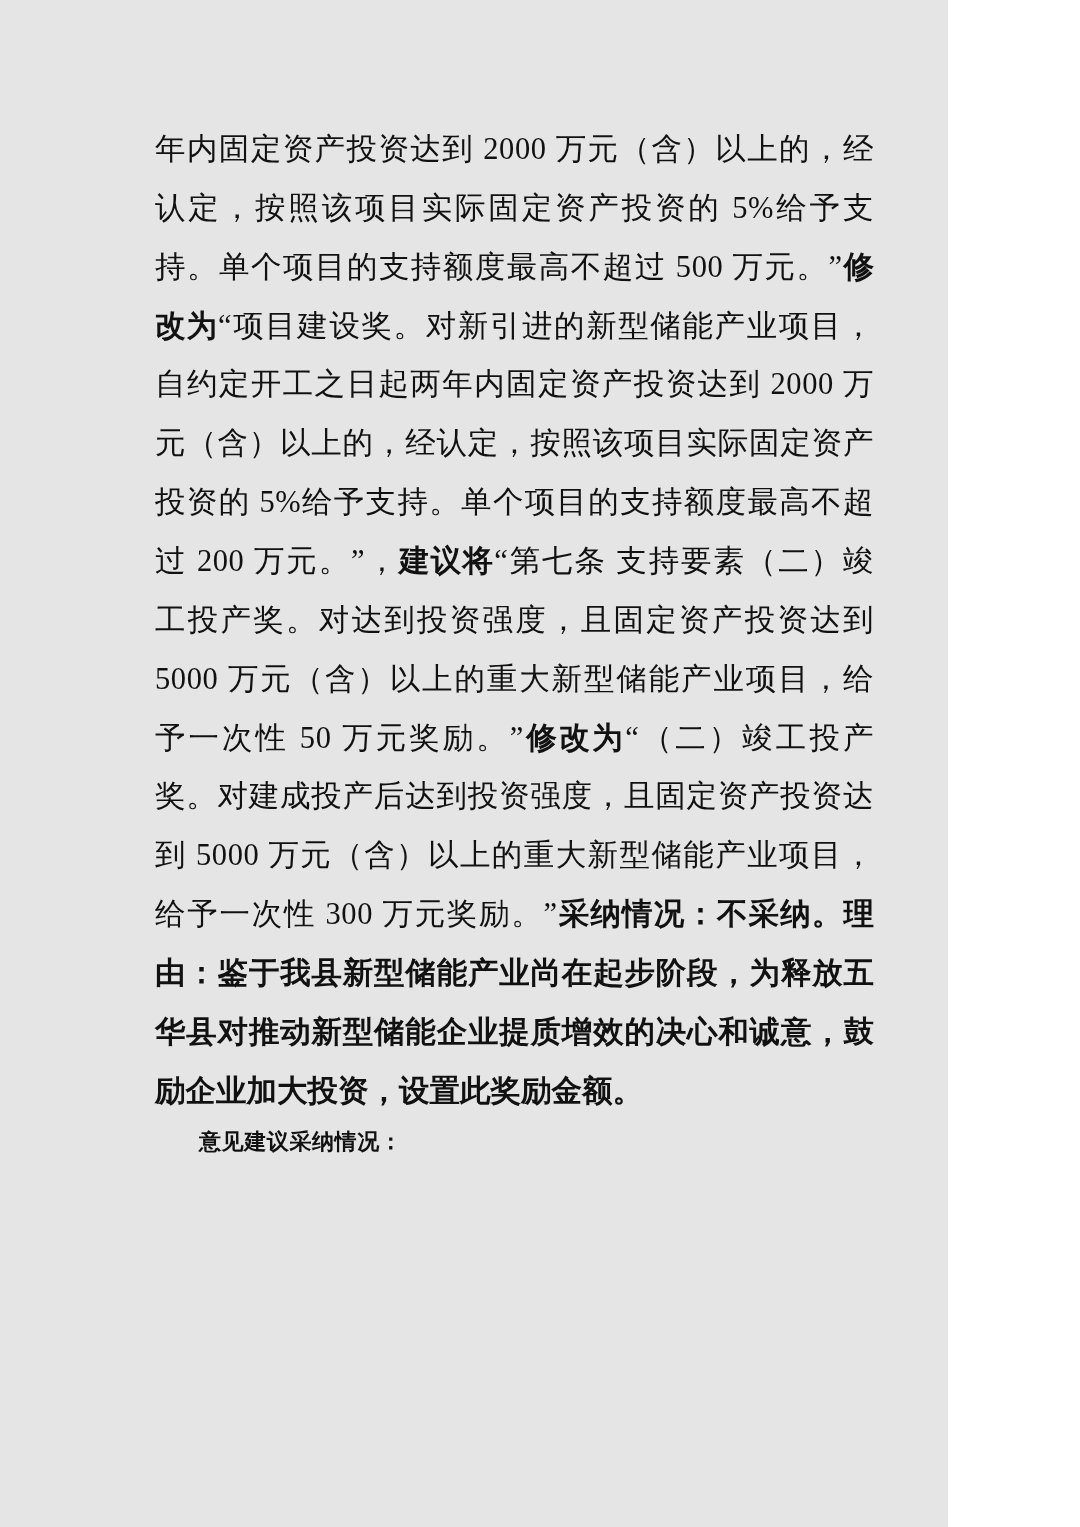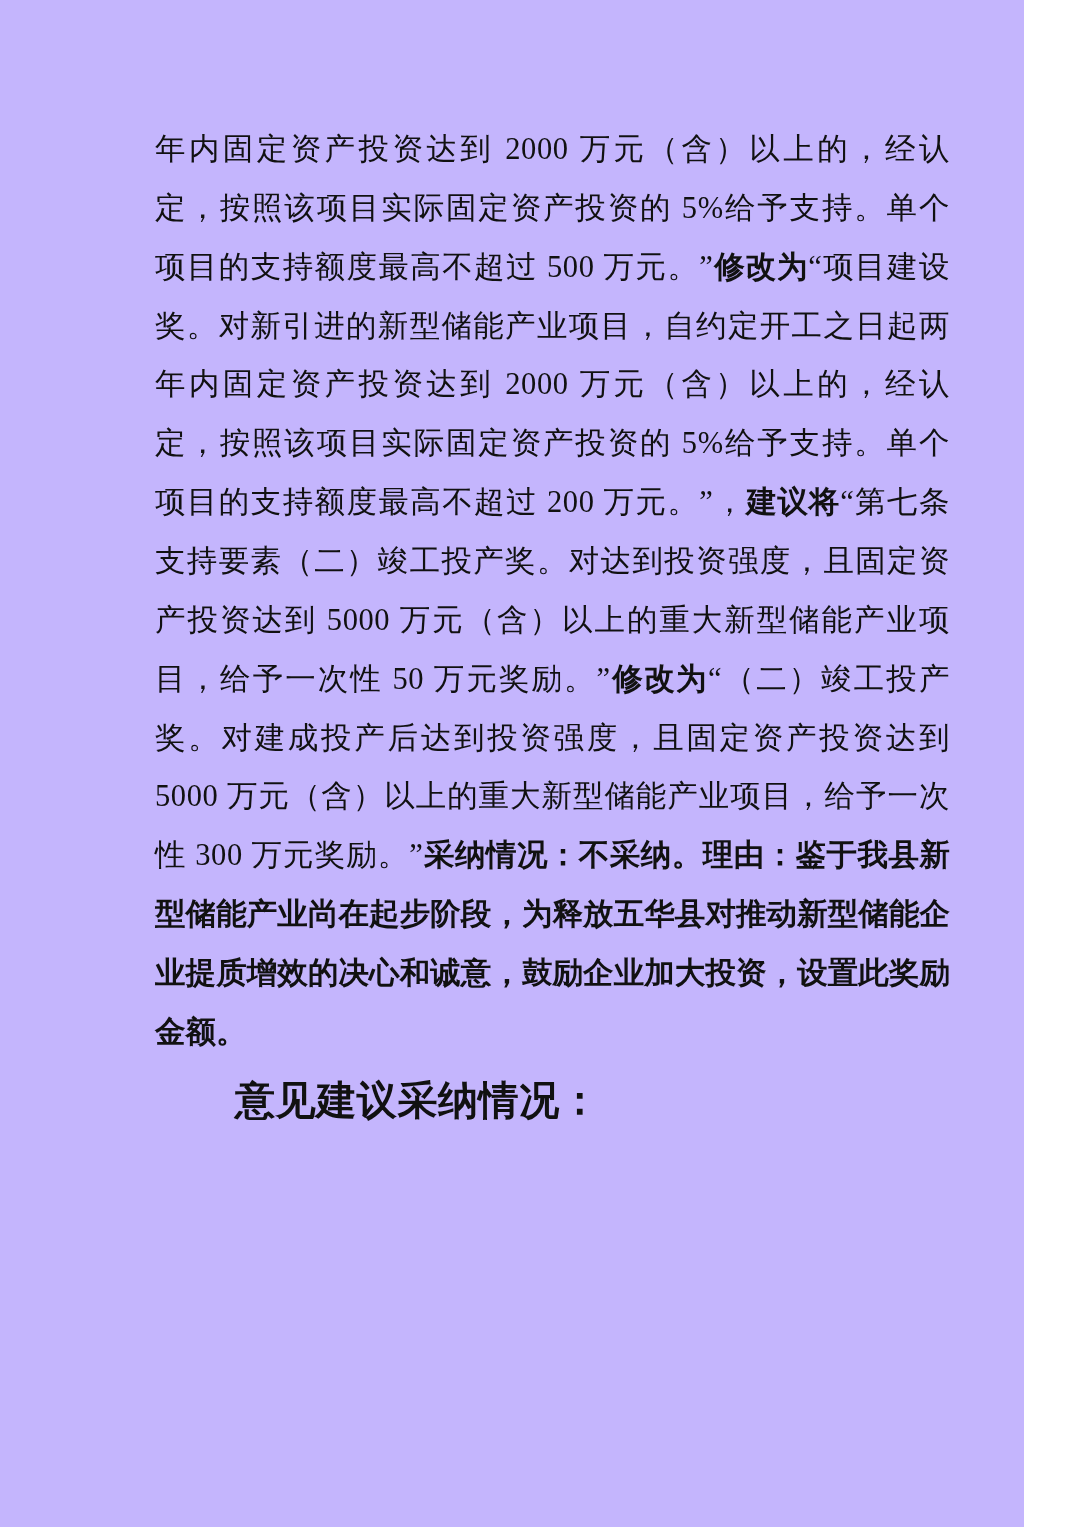--- a/index.html
+++ b/index.html
@@ -6,23 +6,23 @@
     margin: 0;
     padding: 0;
     background: #ffffff;
   }
   body {
     font-family: "Liberation Serif", "DejaVu Serif", serif;
     color: #111111;
   }
   .page {
     position: relative;
-    width: 1024px;
+    width: 948px;
     height: 1527px;
-    background: #c4b5fd;
+    background: #e5e5e5;
     overflow: hidden;
     box-sizing: border-box;
     padding: 120px 74px 60px 155px;
   }
   .doc-body {
     font-size: 30.5px;
     line-height: 1.93;
     letter-spacing: 0.6px;
     text-align: justify;
     text-justify: inter-ideograph;
@@ -45,21 +45,21 @@
   .strong-line {
     font-weight: bold;
     font-family: "DejaVu Sans", "Liberation Sans", sans-serif;
     letter-spacing: 0px;
   }
   .heading {
     font-weight: bold;
     font-family: "DejaVu Sans", "Liberation Sans", sans-serif;
     text-indent: 2em;
     margin: 0;
-    font-size: 40px;
+    font-size: 22px;
     line-height: 1.93;
   }
 </style>
 </head>
 <body>
 
 <div class="page">
   <div class="doc-body">
 
     <p class="para"><span>年内固定资产投资达到 2000 万元（含）以上的，经认定，按照该项目实际固定资产投资的 5%给予支持。单个项目的支持额度最高不超过 500 万元。”</span><span class="bold">修改为</span><span>“项目建设奖。对新引进的新型储能产业项目，自约定开工之日起两年内固定资产投资达到 2000 万元（含）以上的，经认定，按照该项目实际固定资产投资的 5%给予支持。单个项目的支持额度最高不超过 200 万元。”，</span><span class="bold">建议将</span><span>“第七条 支持要素（二）竣工投产奖。对达到投资强度，且固定资产投资达到 5000 万元（含）以上的重大新型储能产业项目，给予一次性 50 万元奖励。”</span><span class="bold">修改为</span><span>“（二）竣工投产奖。对建成投产后达到投资强度，且固定资产投资达到 5000 万元（含）以上的重大新型储能产业项目，给予一次性 300 万元奖励。”</span><span class="strong-line">采纳情况：不采纳。理由：鉴于我县新型储能产业尚在起步阶段，为释放五华县对推动新型储能企业提质增效的决心和诚意，鼓励企业加大投资，设置此奖励金额。</span></p>

